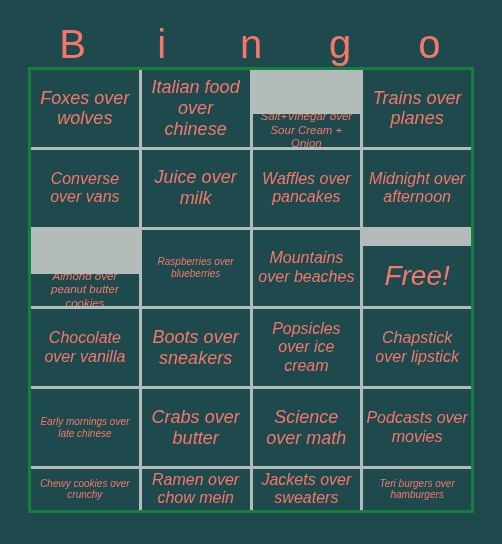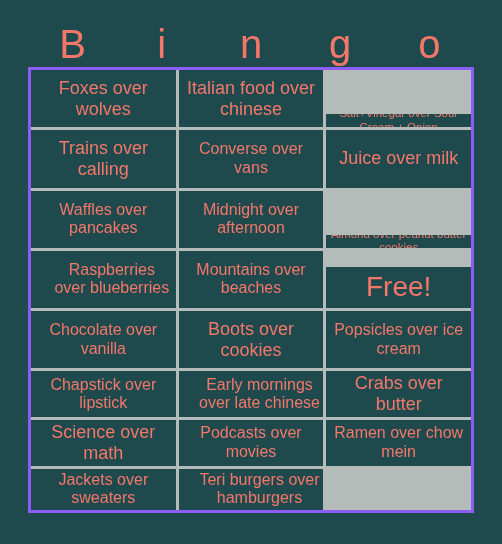--- a/index.html
+++ b/index.html
@@ -38,44 +38,45 @@
     letter-spacing: 0px;
     user-select: none;
   }
   .grid {
     position: absolute;
     left: 28px;
     top: 67px;
     width: 446px;
     height: 446px;
     box-sizing: border-box;
-    border: 3px solid #8b5cf6;
+    border: 3px solid #15803d;
     background: #b4bcba;
     display: grid;
-    grid-template-columns: repeat(3, 1fr);
+    grid-template-columns: repeat(4, 1fr);
     grid-template-rows: repeat(5, 1fr);
     gap: 3px;
+    font-style: italic;
   }
   .cell {
     background: #1e4a4e;
     color: #f4776a;
     display: flex;
     align-items: center;
     justify-content: center;
     text-align: center;
     padding: 2px 3px;
     box-sizing: border-box;
     overflow: hidden;
     line-height: 1.16;
     word-break: break-word;
   }
   .fs-xl { font-size: 28px; margin-top: 16px; }
   .fs-lg { font-size: 18px; }
   .fs-md { font-size: 16px; }
-  .fs-sm { font-size: 16px; padding-left: 20px; }
+  .fs-sm { font-size: 10px; }
   .fs-xs { font-size: 11.5px; margin-top: 44px; }
 </style>
 </head>
 <body>
 
 <div class="card">
 
   <div class="header-row">
     <div class="header-cell">B</div>
     <div class="header-cell">i</div>
@@ -88,21 +89,21 @@
       <div class="cell fs-lg">
         <span>Foxes over wolves</span>
       </div>
       <div class="cell fs-lg">
         <span>Italian food over chinese</span>
       </div>
       <div class="cell fs-xs">
         <span>Salt+Vinegar over Sour Cream + Onion</span>
       </div>
       <div class="cell fs-lg">
-        <span>Trains over calling</span>
+        <span>Trains over planes</span>
       </div>
       <div class="cell fs-md">
         <span>Converse over vans</span>
       </div>
       <div class="cell fs-lg">
         <span>Juice over milk</span>
       </div>
       <div class="cell fs-md">
         <span>Waffles over pancakes</span>
       </div>
@@ -118,40 +119,43 @@
       <div class="cell fs-md">
         <span>Mountains over beaches</span>
       </div>
       <div class="cell fs-xl">
         <span>Free!</span>
       </div>
       <div class="cell fs-md">
         <span>Chocolate over vanilla</span>
       </div>
       <div class="cell fs-lg">
-        <span>Boots over cookies</span>
+        <span>Boots over sneakers</span>
       </div>
       <div class="cell fs-md">
         <span>Popsicles over ice cream</span>
       </div>
       <div class="cell fs-md">
         <span>Chapstick over lipstick</span>
       </div>
       <div class="cell fs-sm">
         <span>Early mornings over late chinese</span>
       </div>
       <div class="cell fs-lg">
         <span>Crabs over butter</span>
       </div>
       <div class="cell fs-lg">
         <span>Science over math</span>
       </div>
       <div class="cell fs-md">
         <span>Podcasts over movies</span>
       </div>
+      <div class="cell fs-sm">
+        <span>Chewy cookies over crunchy</span>
+      </div>
       <div class="cell fs-md">
         <span>Ramen over chow mein</span>
       </div>
       <div class="cell fs-md">
         <span>Jackets over sweaters</span>
       </div>
       <div class="cell fs-sm">
         <span>Teri burgers over hamburgers</span>
       </div>
     </div>

